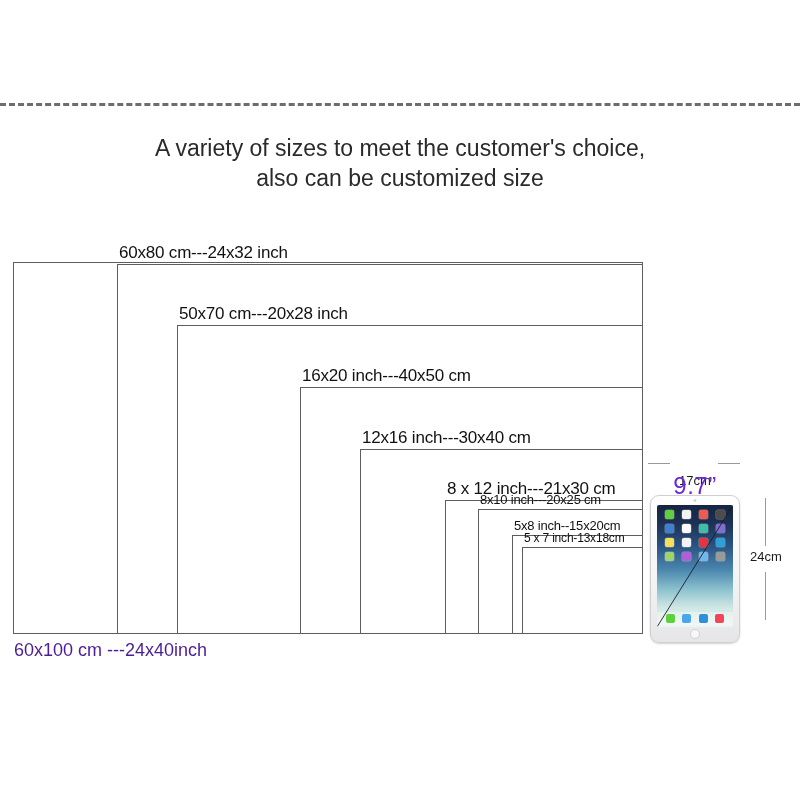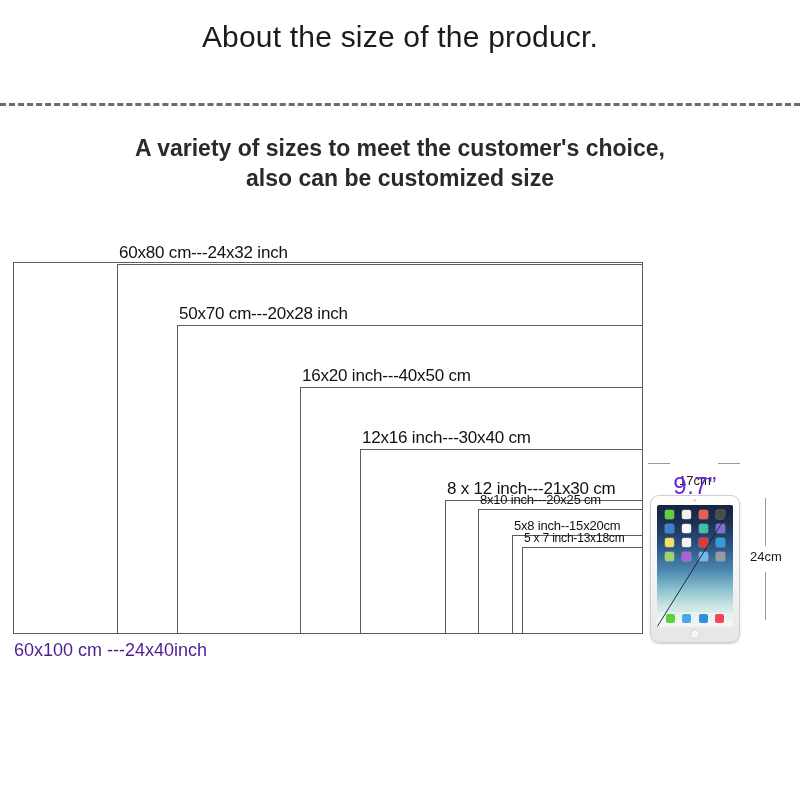--- a/index.html
+++ b/index.html
@@ -45,21 +45,21 @@
   }
 
   .subtitle {
     position: absolute;
     left: 0;
     top: 133px;
     width: 800px;
     text-align: center;
     font-size: 23px;
     line-height: 30px;
-    font-weight: 700;
+    font-weight: 400;
     color: #2a2a2a;
   }
   .subtitle .ln { display: block; }
 
   
   .frames {
     position: absolute;
     left: 0;
     top: 0;
     width: 800px;
@@ -246,21 +246,20 @@
     font-size: 13px;
     color: #1b1b1b;
     white-space: nowrap;
   }
 </style>
 </head>
 <body>
 
 <div id="page">
 
-  <div class="title">About the size of the producr.</div>
 
   <div class="divider"></div>
 
   <div class="subtitle">
     <span class="ln">A variety of sizes to meet the customer's choice,</span>
     <span class="ln">also can be customized size</span>
   </div>
 
   <div class="frames" id="frames">
       <div class="frame" style="left: 13px; top: 262px; width: 630px; height: 372px;"></div>

